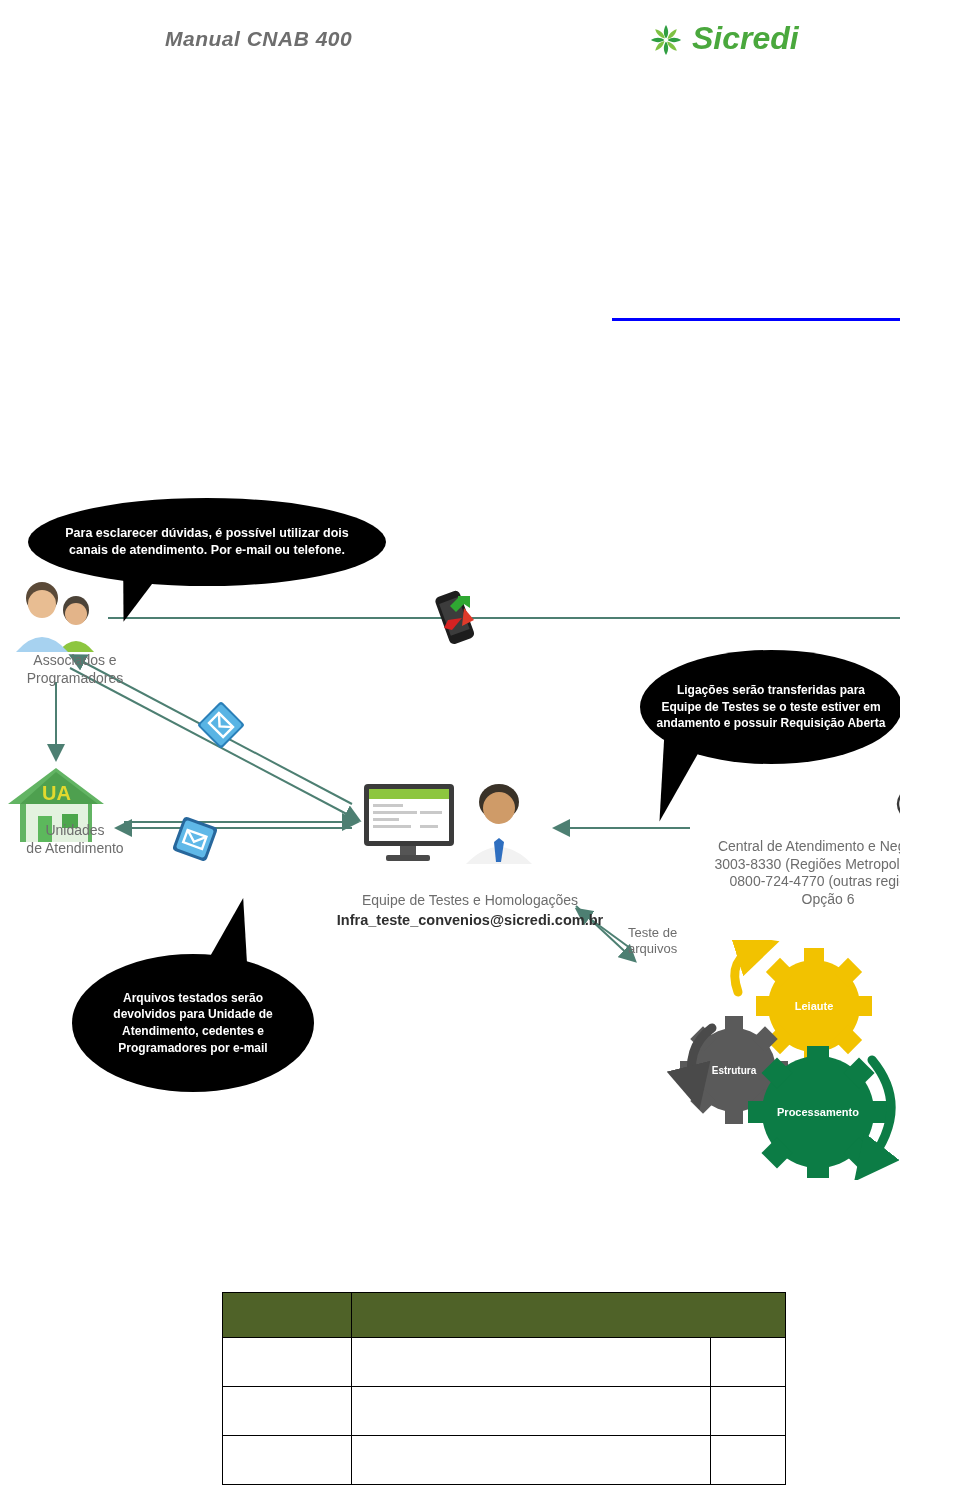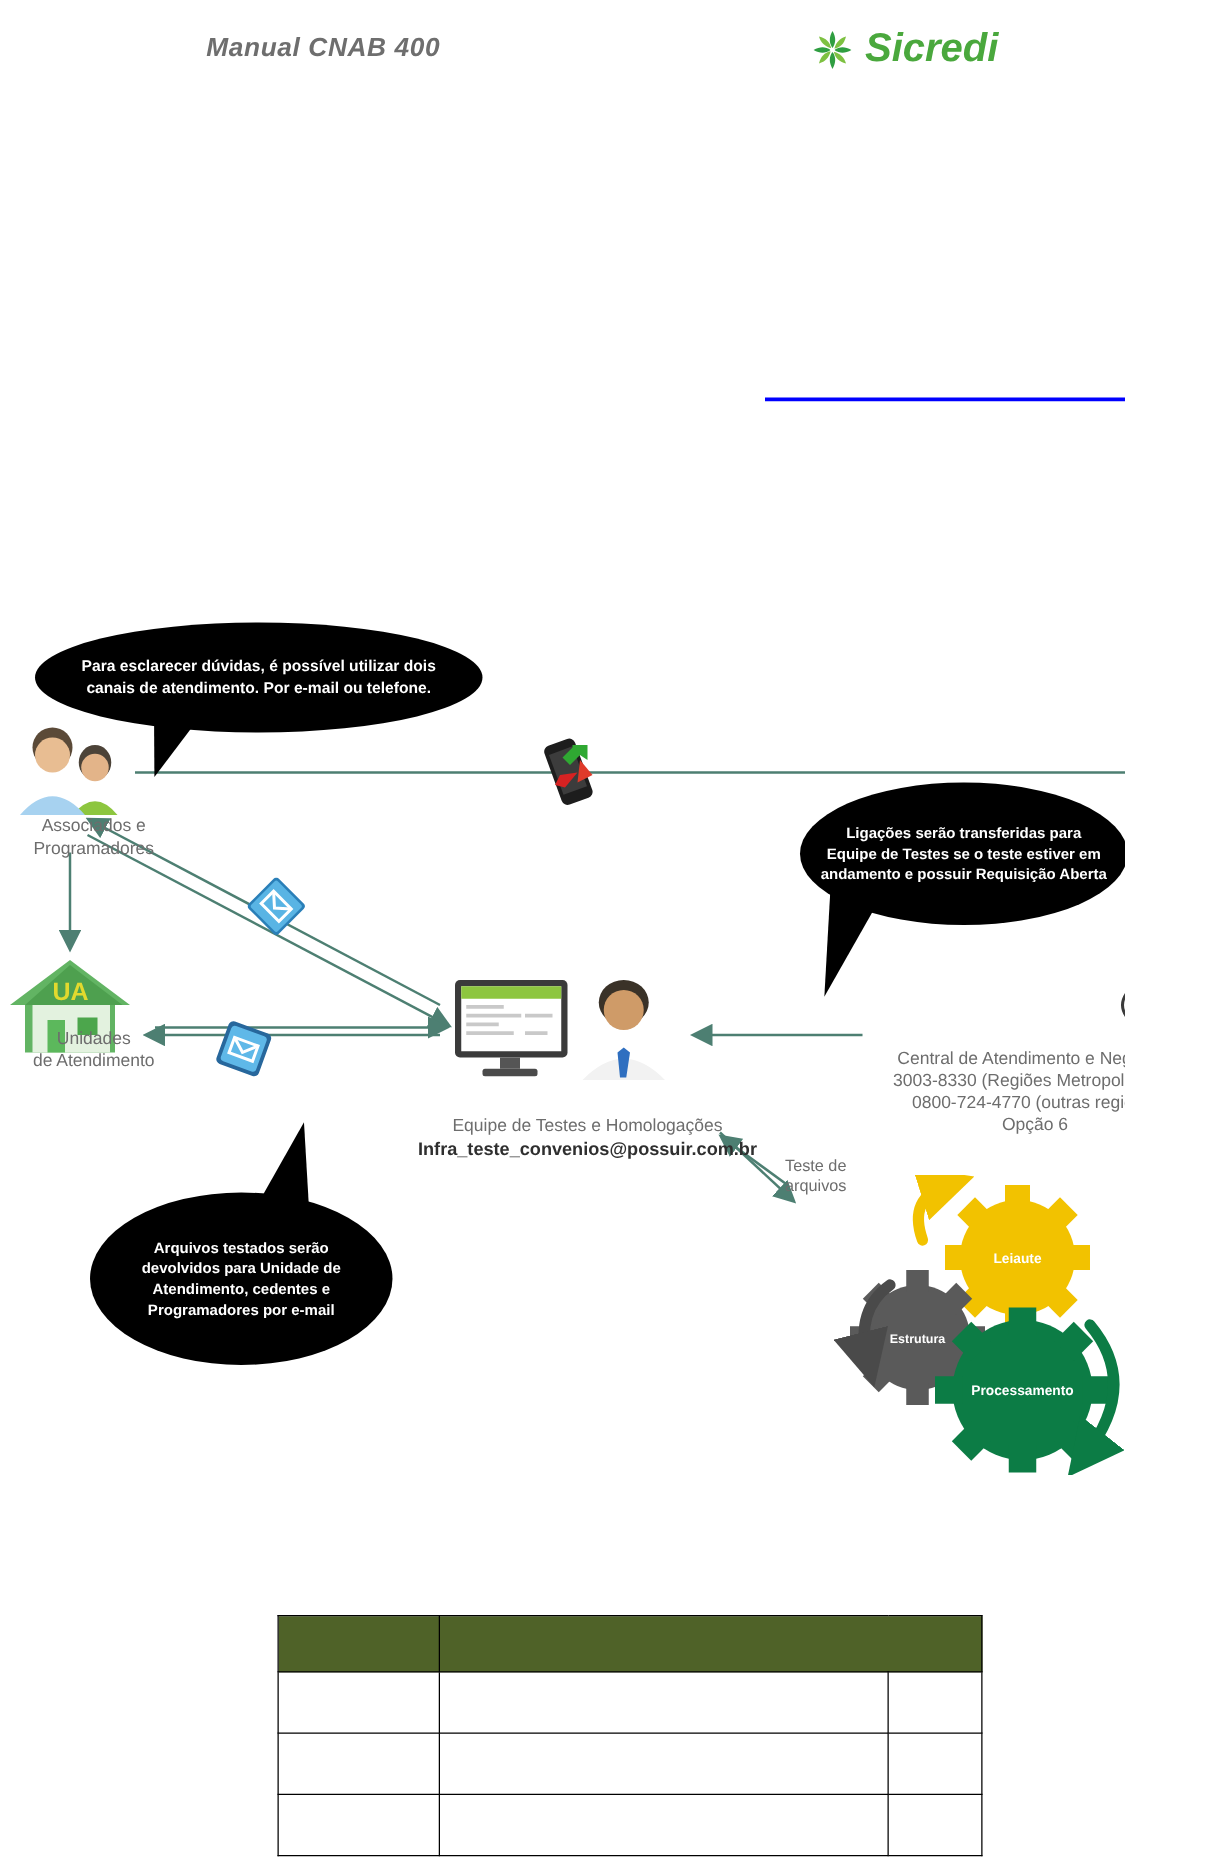--- a/index.html
+++ b/index.html
@@ -107,21 +107,21 @@
 
   #bubble1 { left: 28px; top: 28px; width: 358px; height: 88px; font-size: 12.5px; }
   #bubble1 .tail {
     left: 88px; top: 62px;
     border-left: 14px solid transparent;
     border-right: 30px solid transparent;
     border-top: 64px solid #000000;
     transform: rotate(12deg);
   }
 
-  #bubble2 { left: 640px; top: 156px; width: 262px; height: 114px; font-size: 12px; }
+  #bubble2 { left: 640px; top: 180px; width: 262px; height: 114px; font-size: 12px; }
   #bubble2 .btxt { padding: 0 16px; }
   #bubble2 .tail {
     left: 18px; top: 78px;
     border-left: 8px solid transparent;
     border-right: 38px solid transparent;
     border-top: 96px solid #000000;
     transform: rotate(8deg);
   }
 
   #bubble3 { left: 72px; top: 484px; width: 242px; height: 138px; font-size: 12px; }
@@ -448,21 +448,21 @@
     </div>
 
     <div class="node-label" id="lbl-associados">Associados e
 Programadores</div>
 
     <div class="node-label" id="lbl-unidades">Unidades
 de Atendimento</div>
 
     <div class="node-label" id="lbl-equipe">
       <span>Equipe de Testes e Homologações</span>
-      <span class="mail">Infra_teste_convenios@possuir.com.br</span>
+      <span class="mail">Infra_teste_convenios@sicredi.com.br</span>
     </div>
 
     <div class="node-label" id="lbl-central">Central de Atendimento e Negócios
 3003-8330 (Regiões Metropolitanas)
 0800-724-4770 (outras regiões)
 Opção 6</div>
 
     <div class="node-label" id="lbl-teste">Teste de
 arquivos</div>
 

